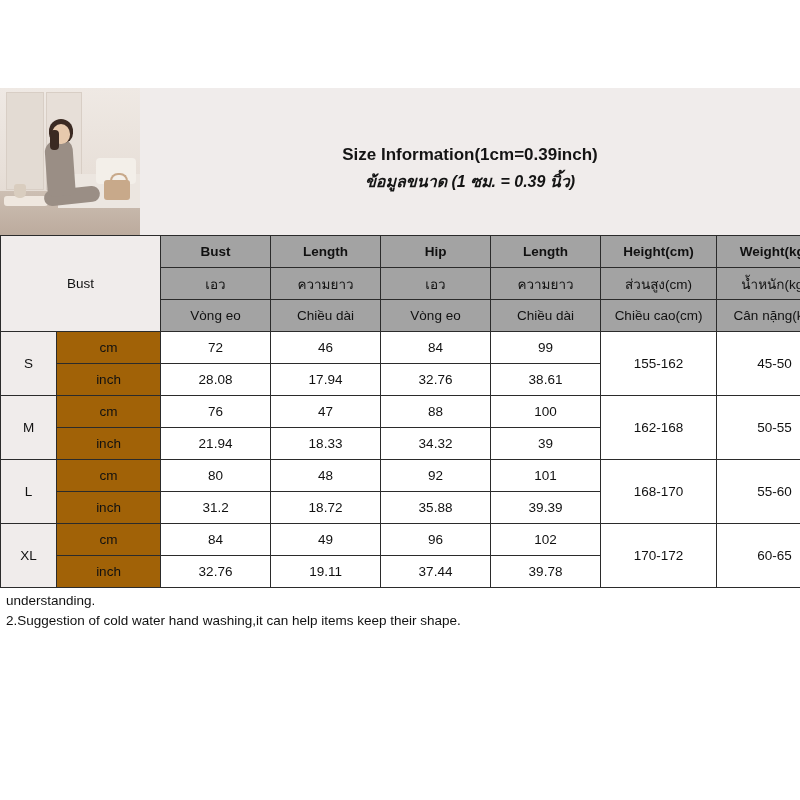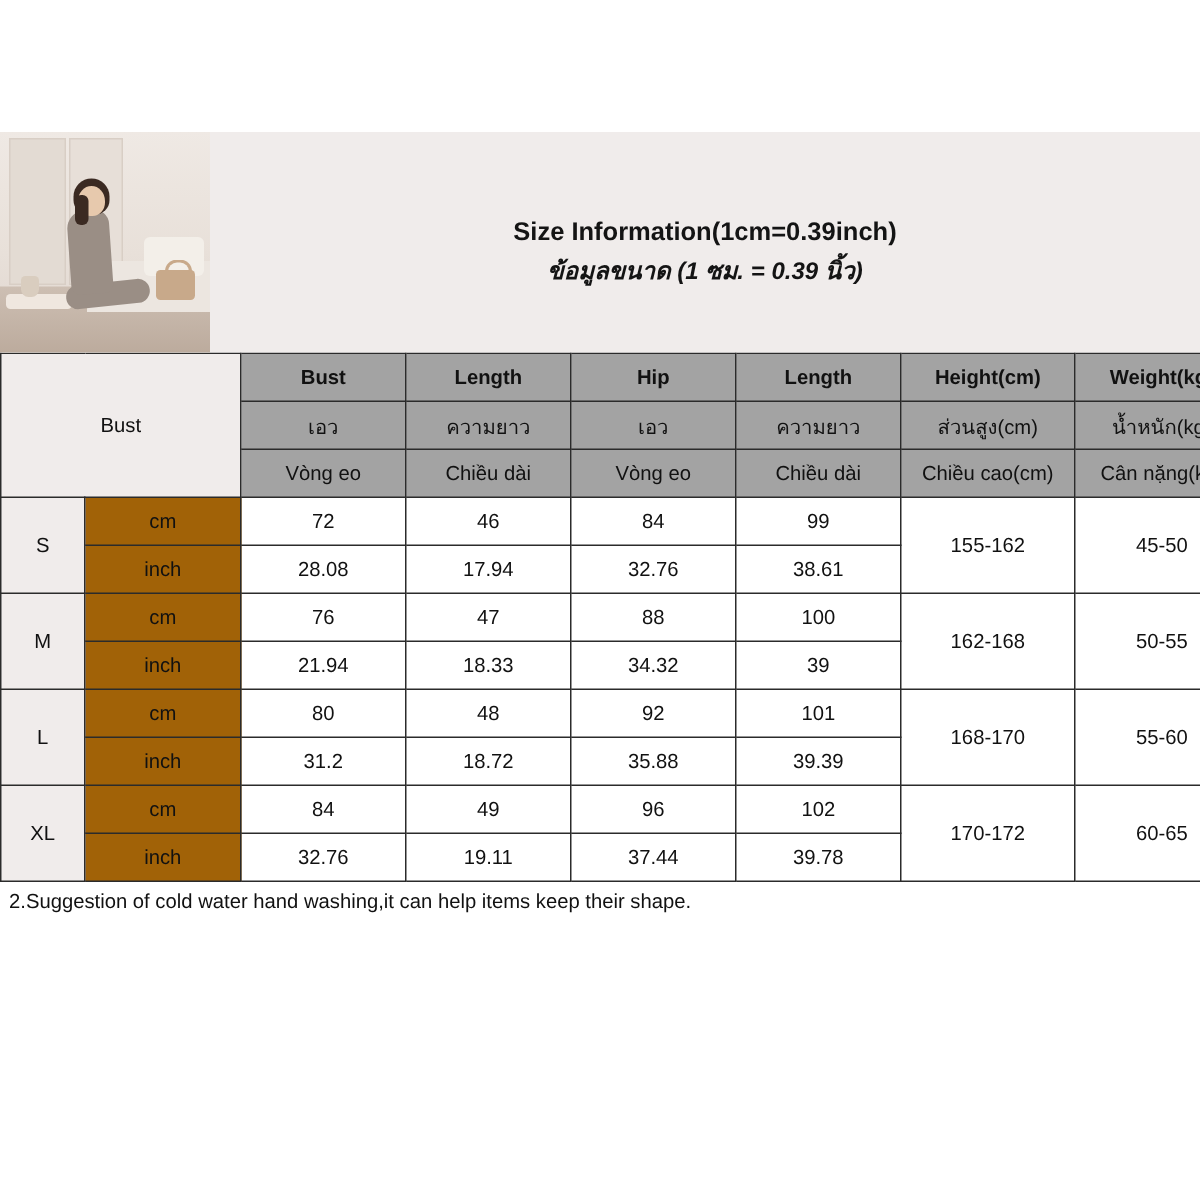--- a/index.html
+++ b/index.html
@@ -317,17 +317,18 @@
           <td class="unit-cell">inch</td>
           <td>32.76</td>
           <td>19.11</td>
           <td>37.44</td>
           <td>39.78</td>
         </tr>
       </tbody>
     </table>
 
     <div class="attention">
+      <div>understanding.</div>
       <div>2.Suggestion of cold water hand washing,it can help items keep their shape.</div>
     </div>
 
   </div>
 </div>
 
 </body></html>

